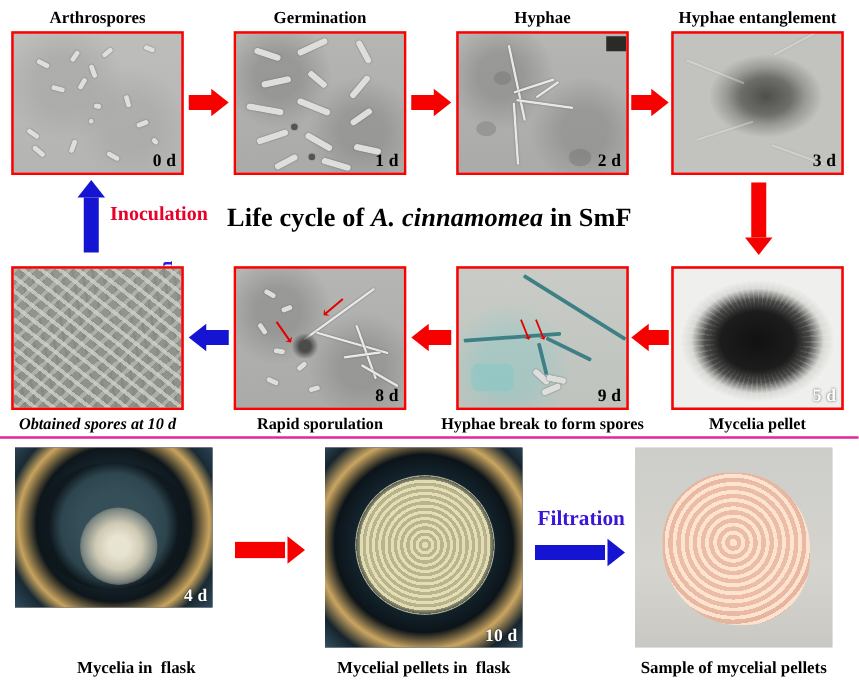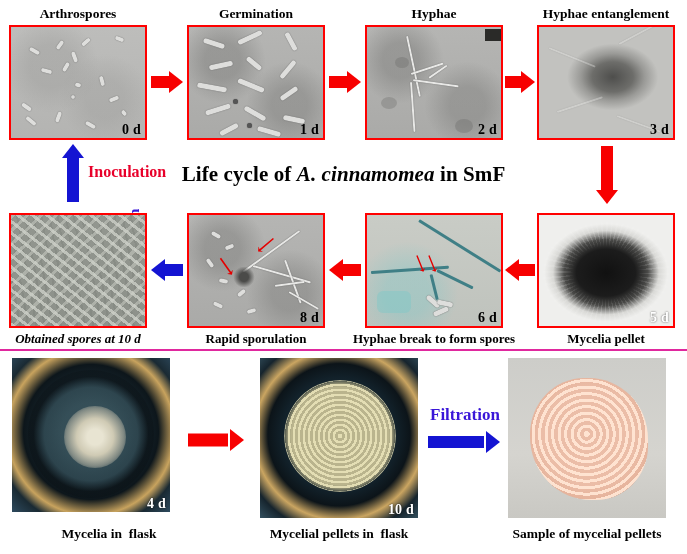--- a/index.html
+++ b/index.html
@@ -257,21 +257,21 @@
       <div class="hyb" style="left:70px;top:54px;width:40px;transform:rotate(26deg);"></div>
       <div class="hyb" style="left:64px;top:58px;width:26px;transform:rotate(76deg);"></div>
       <div class="rod" style="left:58px;top:84px;width:16px;height:5px;transform:rotate(42deg);"></div>
       <div class="rod" style="left:70px;top:86px;width:16px;height:5px;transform:rotate(12deg);"></div>
       <div class="rod" style="left:66px;top:94px;width:16px;height:5px;transform:rotate(-24deg);"></div>
       <div style="position:absolute;left:10px;top:76px;width:34px;height:22px;
            background:rgba(120,200,200,.4);border-radius:6px;"></div>
       <div class="redarrowmark" style="left:44px;top:42px;transform:rotate(68deg);font-size:13px;">⟶</div>
       <div class="redarrowmark" style="left:56px;top:42px;transform:rotate(68deg);font-size:13px;">⟶</div>
     </div>
-    <div class="daybadge">6 d</div>
+    <div class="daybadge">9 d</div>
   </div>
 
   <div class="panel" style="left:537px;top:213px;width:138px;height:115px;">
     <div class="img bg-pellet">
       <div style="position:absolute;inset:0;background:
         repeating-conic-gradient(from 0deg at 50% 52%, rgba(255,255,255,.16) 0deg 2deg, rgba(0,0,0,0) 2deg 6deg);
         mask:radial-gradient(ellipse 60% 58% at 50% 52%, rgba(0,0,0,0) 40%, #000 56%, rgba(0,0,0,0) 92%);
         -webkit-mask:radial-gradient(ellipse 60% 58% at 50% 52%, rgba(0,0,0,0) 40%, #000 56%, rgba(0,0,0,0) 92%);"></div>
     </div>
     <div class="daybadge light">5 d</div>
@@ -290,21 +290,21 @@
       <div class="ar-head"></div>
   </div>
 
   <div class="cap small" style="left:0px;width:156px;top:331px;font-style:italic;">Obtained spores at 10 d</div>
   <div class="cap small" style="left:187px;width:138px;top:331px;">Rapid sporulation</div>
   <div class="cap small" style="left:345px;width:178px;top:331px;">Hyphae break to form spores</div>
   <div class="cap small" style="left:537px;width:138px;top:331px;">Mycelia pellet</div>
 
   <div class="divider" style="top:349px;"></div>
 
-  <div class="panel flask" style="left:12px;top:358px;width:158px;height:154px;border:none;">
+  <div class="panel flask" style="left:12px;top:358px;width:158px;height:128px;border:none;">
     <div class="img" style="background:radial-gradient(circle at 50% 48%, #2c4048 0 26%, #16242c 46%, #0d161b 60%, #c8a35e 74%, #1a2a33 84%, #2e4a5e 100%);">
       <div class="ring" style="left:16px;top:12px;right:16px;bottom:14px;
            background:radial-gradient(circle, rgba(60,90,100,.55) 0 52%, rgba(0,0,0,.25) 64%, rgba(0,0,0,0) 78%);"></div>
       <div class="pelletmass" style="left:52px;top:48px;width:62px;height:62px;
            background:radial-gradient(circle, #e8e4d2 0 18%, #cfcab4 42%, rgba(190,186,168,.55) 66%, rgba(0,0,0,0) 80%);"></div>
     </div>
     <div class="daybadge light">4 d</div>
   </div>
 
   <div class="panel flask" style="left:260px;top:358px;width:158px;height:160px;border:none;">

